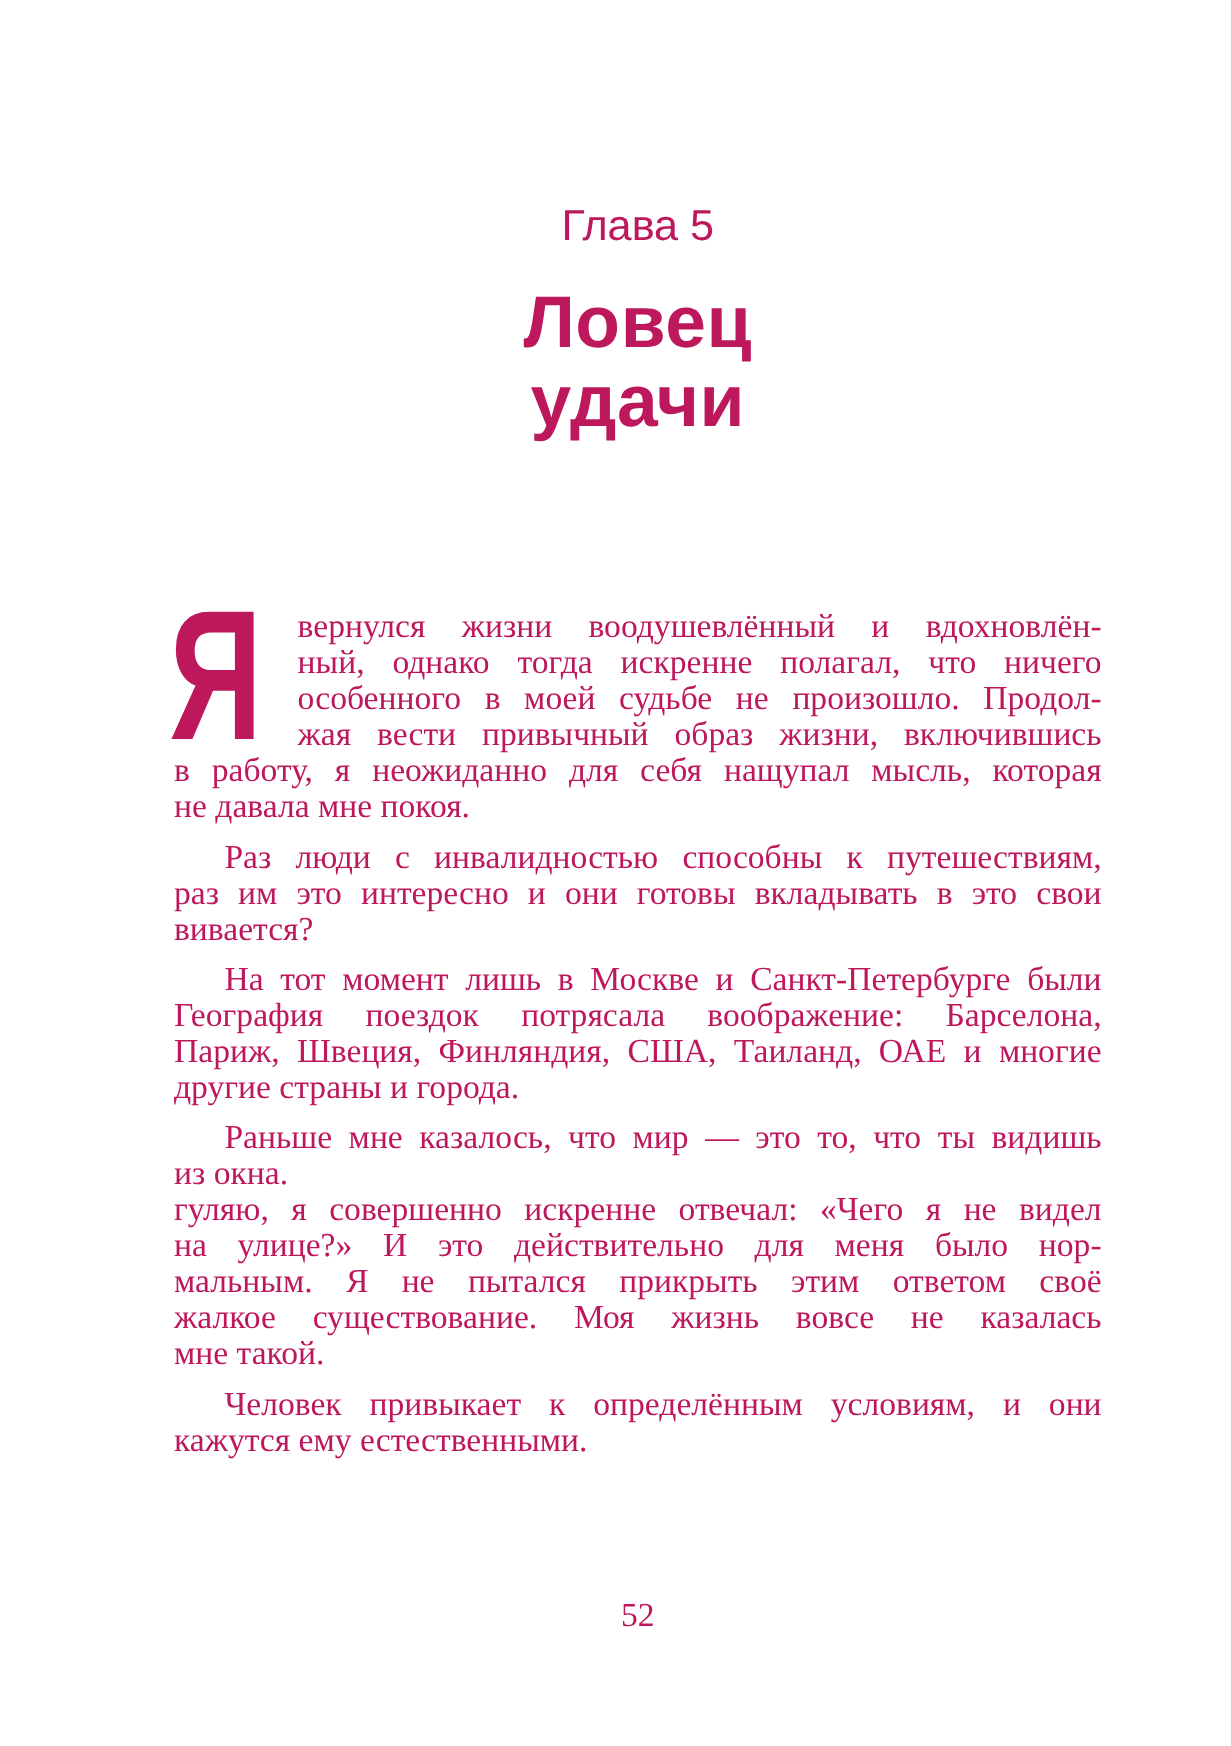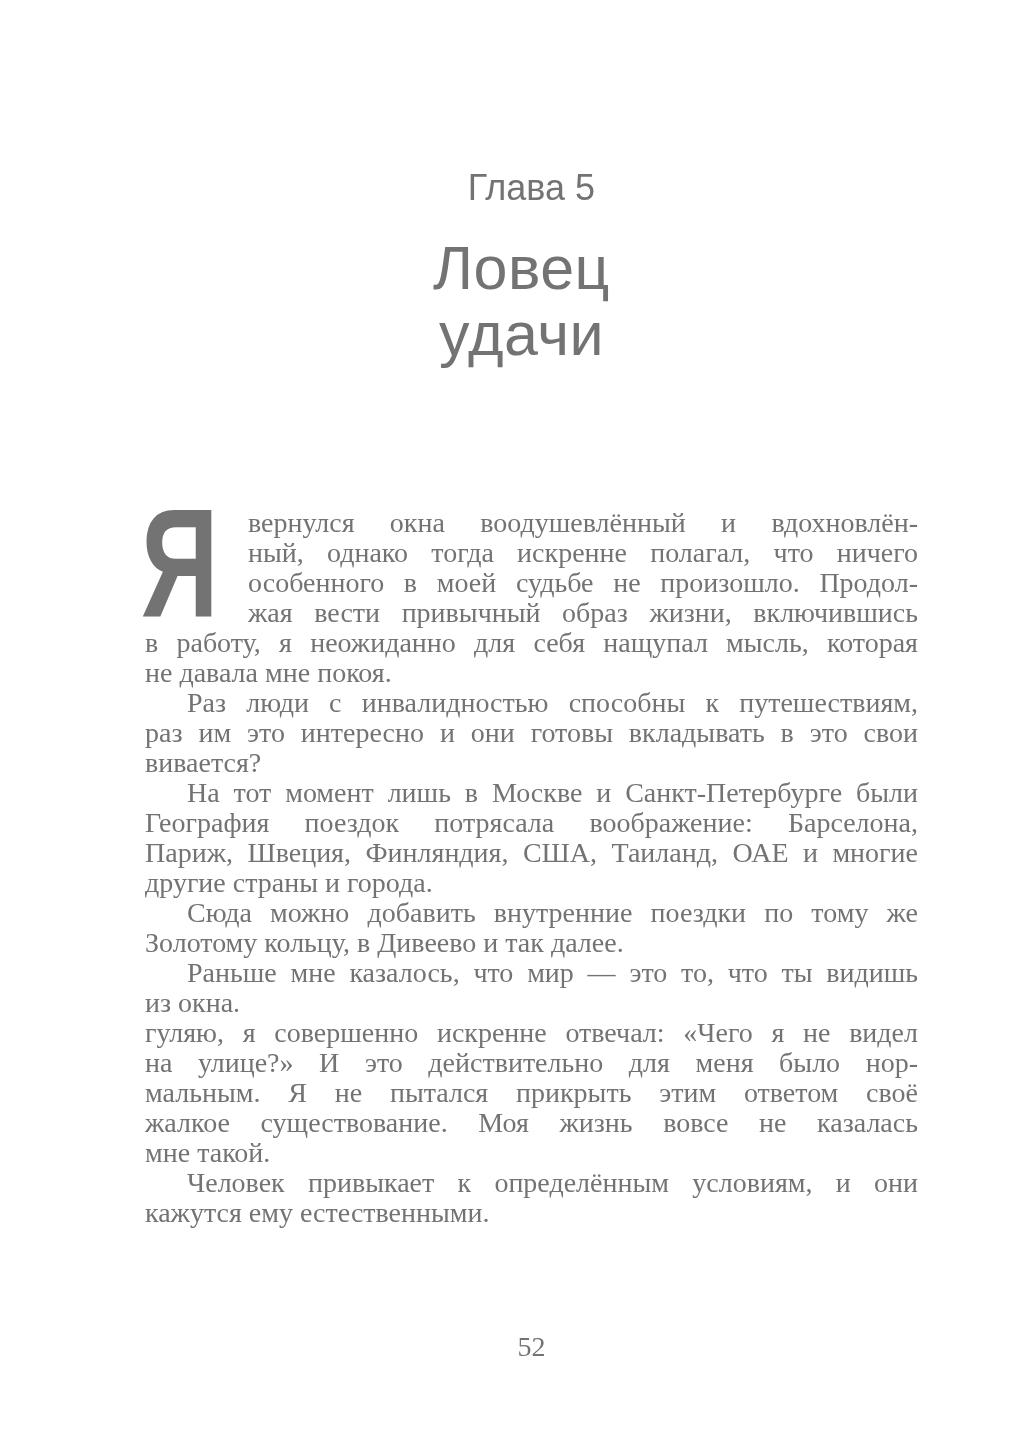--- a/index.html
+++ b/index.html
@@ -3,64 +3,64 @@
 <meta charset="utf-8">
 <style>
   * { margin: 0; padding: 0; box-sizing: border-box; }
   html, body { width: 1026px; height: 1455px; }
   body { background: #ffffff; }
   .page {
     position: relative;
     width: 1026px;
     height: 1455px;
     background: #ffffff;
-    color: #737373;
+    color: #be185d;
     overflow: hidden;
   }
   .chapter-label {
     position: absolute;
     top: 167px;
     left: 145px;
     width: 773px;
     text-align: center;
     font-family: "Liberation Sans", sans-serif;
     font-size: 36px;
     line-height: 42px;
     font-weight: 400;
   }
   .chapter-title {
     position: absolute;
     top: 235px;
-    left: 135px;
+    left: 145px;
     width: 773px;
     text-align: center;
     font-family: "Liberation Sans", sans-serif;
     font-size: 61px;
     line-height: 66px;
-    font-weight: 400;
+    font-weight: 700;
     letter-spacing: 0.5px;
   }
   .chapter-title .title-line { display: block; }
   .body-text {
     position: absolute;
     top: 508px;
     left: 145px;
     width: 773px;
     font-family: "Liberation Serif", serif;
     font-size: 28px;
     line-height: 30px;
     font-weight: 400;
   }
   .line {
     height: 30px;
     text-align: justify;
     text-align-last: justify;
   }
   .line.last { text-align-last: left; }
-  .line.first-indent { text-indent: 42px; }
+  .line.first-indent { text-indent: 42px; margin-top: 12px; }
   .dropcap-float {
     float: left;
     width: 71px;
     height: 119px;
     margin-right: 32px;
     position: relative;
   }
   .dropcap-glyph {
     position: absolute;
     top: -22px;
@@ -94,41 +94,37 @@
   <div class="chapter-title">
     <span class="title-line">Ловец</span>
     <span class="title-line">удачи</span>
   </div>
 
   <div class="body-text">
       <div class="para">
         <div class="dropcap-float">
           <span class="dropcap-glyph">Я</span>
         </div>
-        <div class="line">вернулся окна воодушевлённый и вдохновлён-</div>
+        <div class="line">вернулся жизни воодушевлённый и вдохновлён-</div>
         <div class="line">ный, однако тогда искренне полагал, что ничего</div>
         <div class="line">особенного в моей судьбе не произошло. Продол-</div>
         <div class="line">жая вести привычный образ жизни, включившись</div>
         <div class="line">в работу, я неожиданно для себя нащупал мысль, которая</div>
         <div class="line last">не давала мне покоя.</div>
       </div>
       <div class="para">
         <div class="line first-indent">Раз люди с инвалидностью способны к путешествиям,</div>
         <div class="line">раз им это интересно и они готовы вкладывать в это свои</div>
         <div class="line last">вивается?</div>
       </div>
       <div class="para">
         <div class="line first-indent">На тот момент лишь в Москве и Санкт-Петербурге были</div>
         <div class="line">География поездок потрясала воображение: Барселона,</div>
         <div class="line">Париж, Швеция, Финляндия, США, Таиланд, ОАЕ и многие</div>
         <div class="line last">другие страны и города.</div>
-      </div>
-      <div class="para">
-        <div class="line first-indent">Сюда можно добавить внутренние поездки по тому же</div>
-        <div class="line last">Золотому кольцу, в Дивеево и так далее.</div>
       </div>
       <div class="para">
         <div class="line first-indent">Раньше мне казалось, что мир — это то, что ты видишь</div>
         <div class="line last">из окна.</div>
       </div>
       <div class="para">
         <div class="line">гуляю, я совершенно искренне отвечал: «Чего я не видел</div>
         <div class="line">на улице?» И это действительно для меня было нор-</div>
         <div class="line">мальным. Я не пытался прикрыть этим ответом своё</div>
         <div class="line">жалкое существование. Моя жизнь вовсе не казалась</div>

